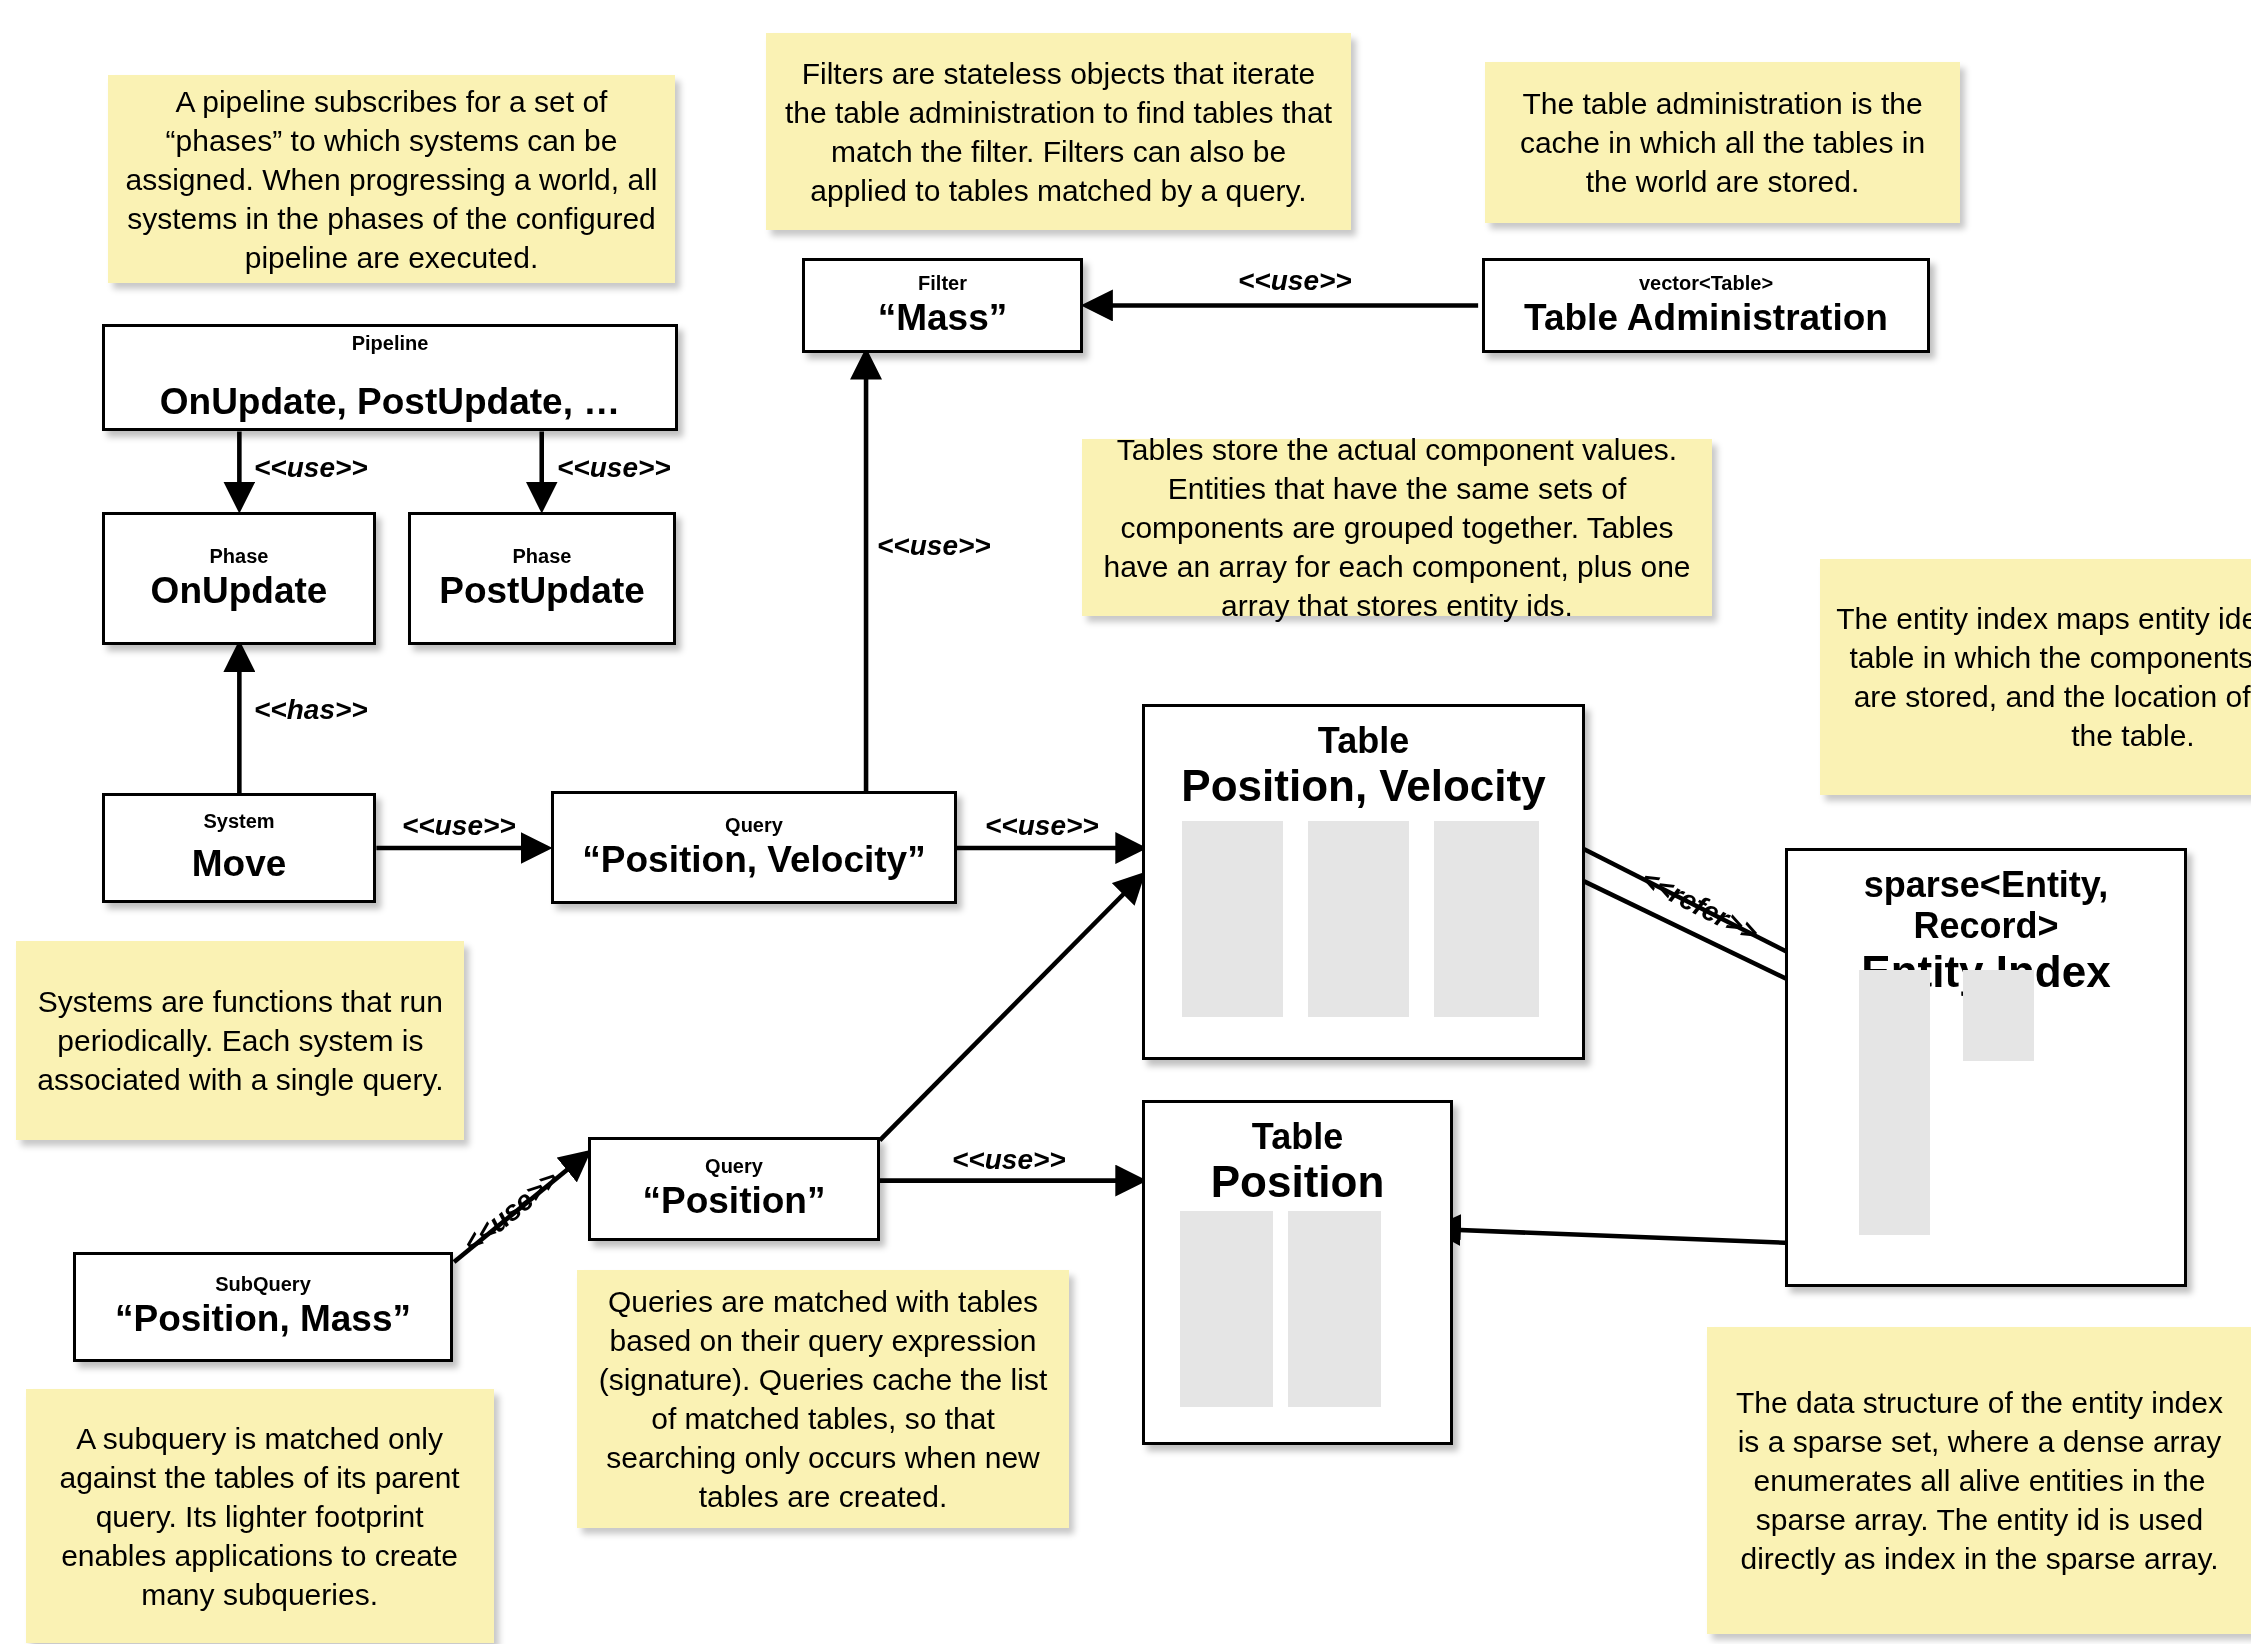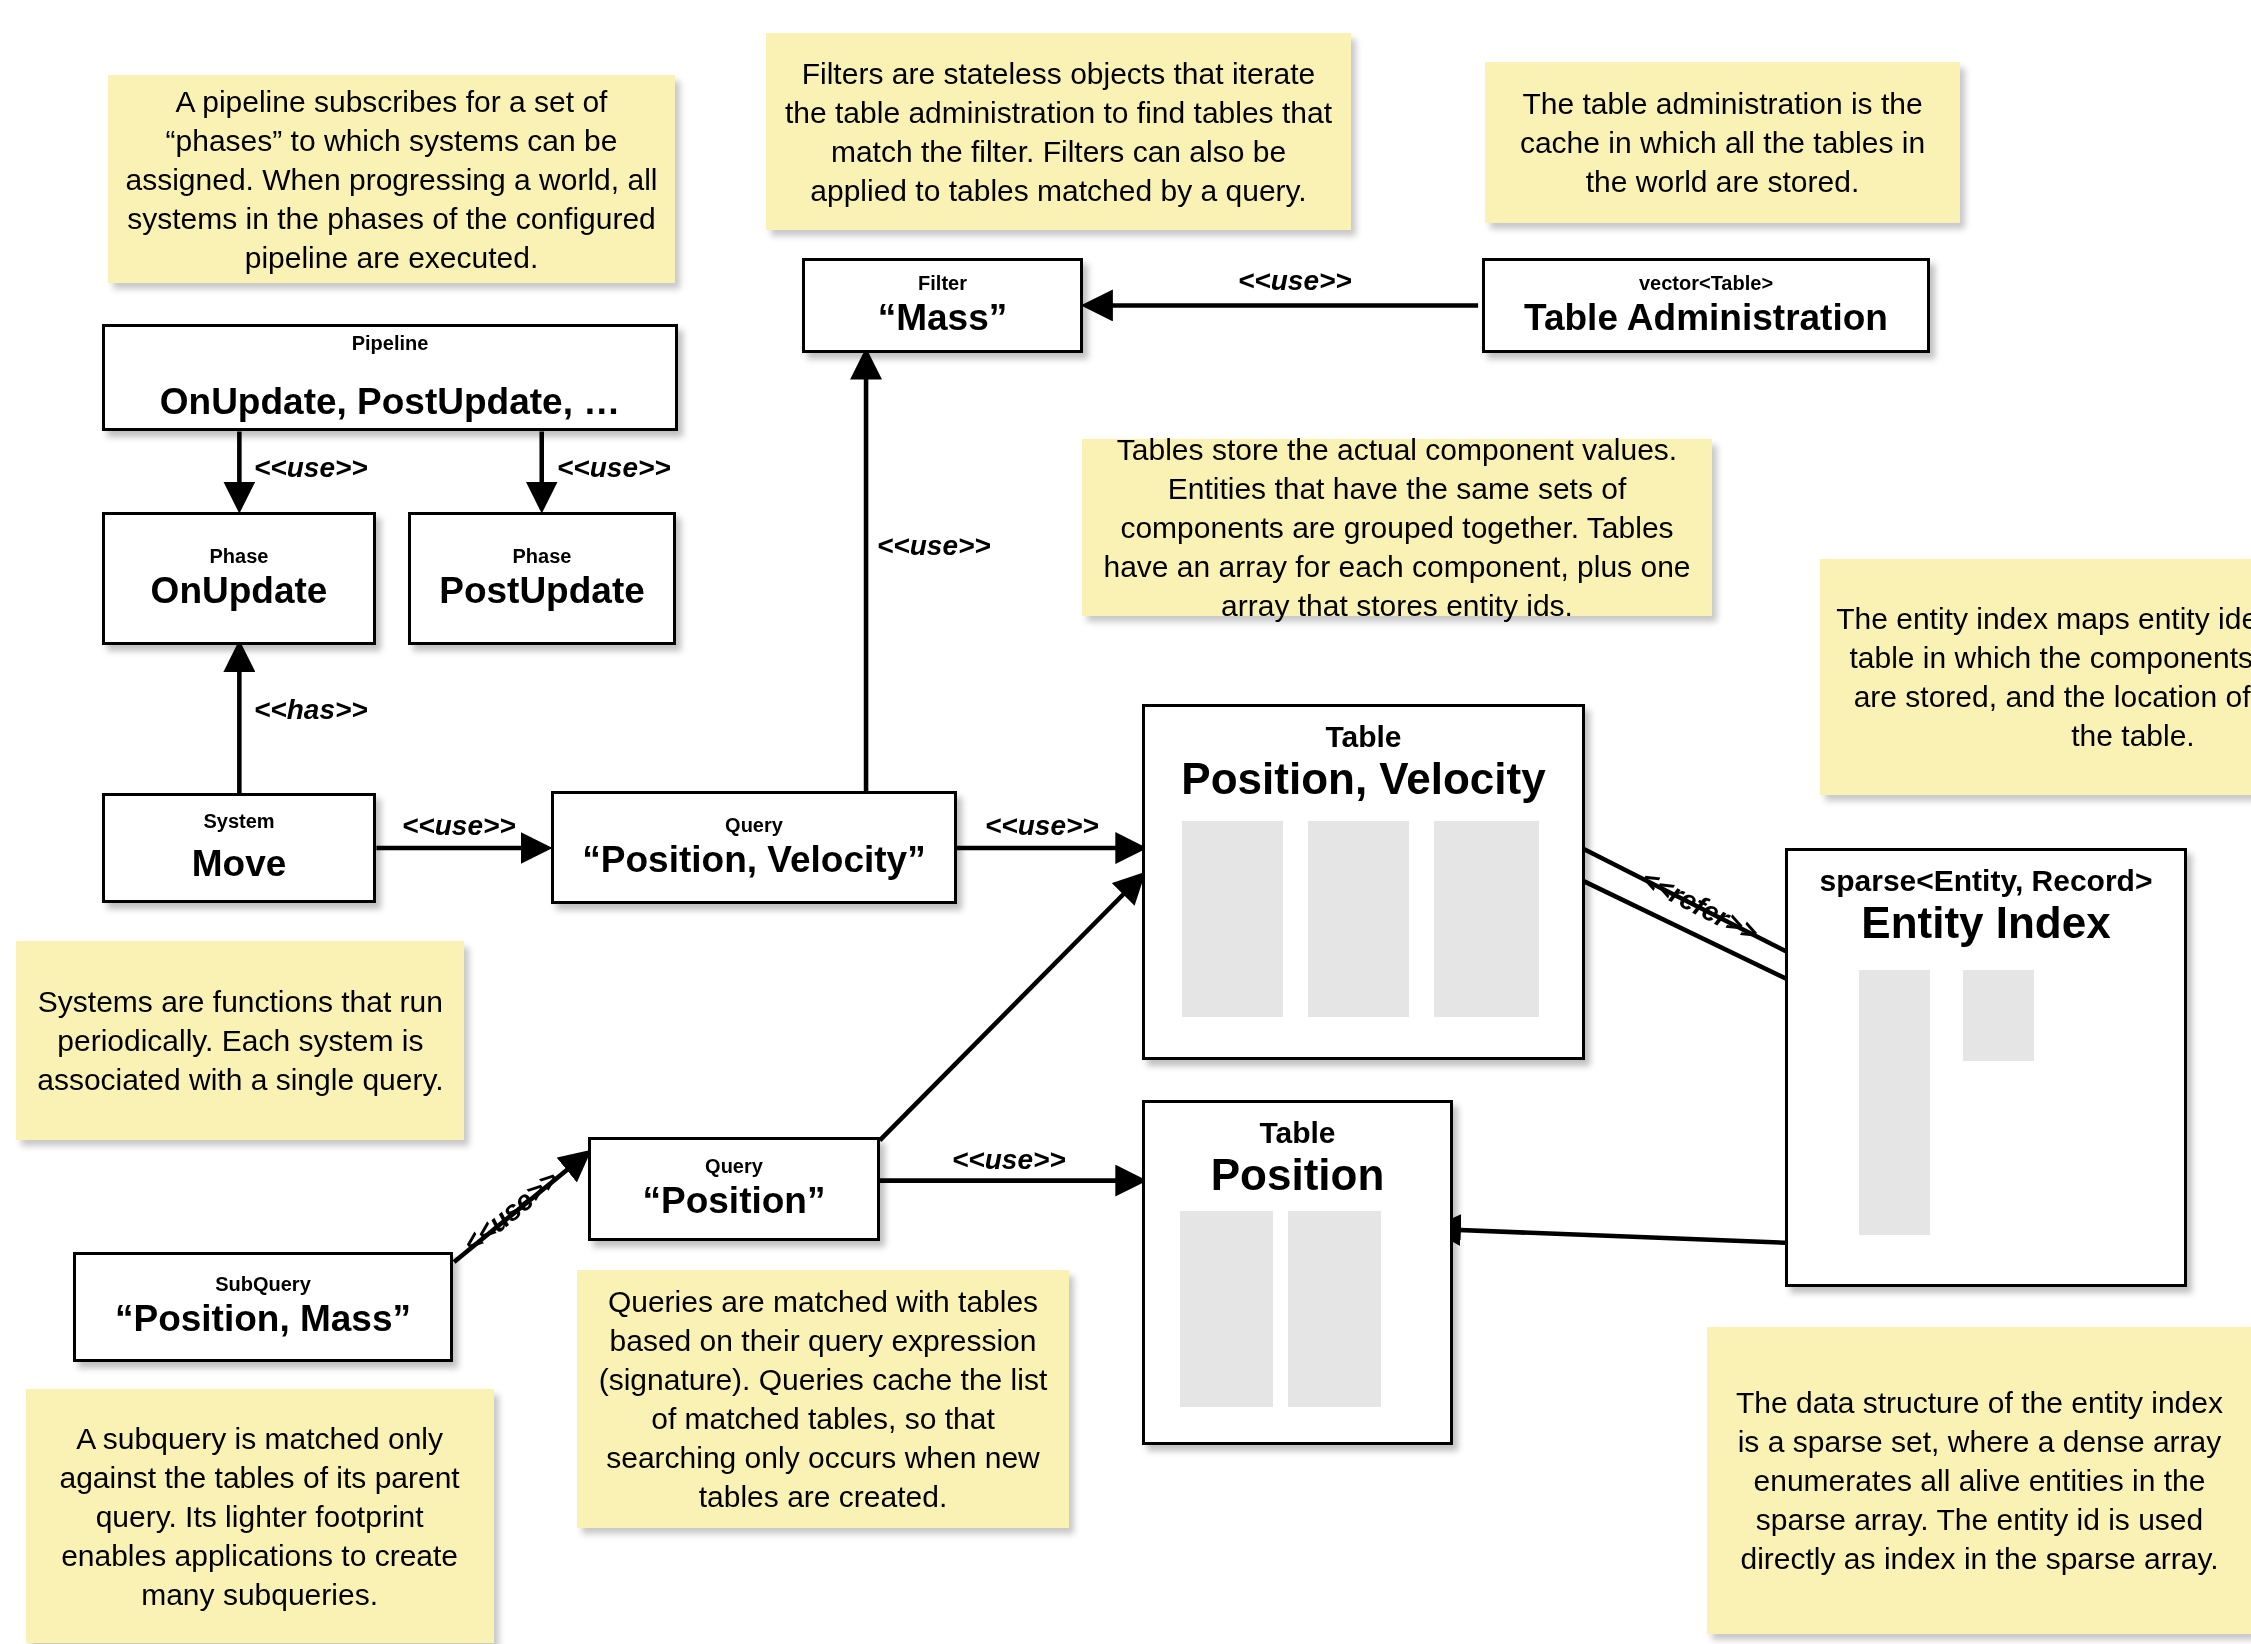--- a/index.html
+++ b/index.html
@@ -65,21 +65,21 @@
     border: 3.7px solid #000000;
     box-sizing: border-box;
     box-shadow: 4.6px 5.5px 6.4px rgba(0,0,0,0.25);
     color: #000;
   }
   .tablebox .thead {
     text-align: center;
     padding-top: 12.8px;
   }
   .tablebox .stereo {
-    font-size: 30px;
+    font-size: 36px;
     font-weight: 700;
     line-height: 1.15;
   }
   .tablebox .title {
     font-size: 44px;
     font-weight: 700;
     line-height: 1.15;
   }
   .colstrip {
     position: absolute;

